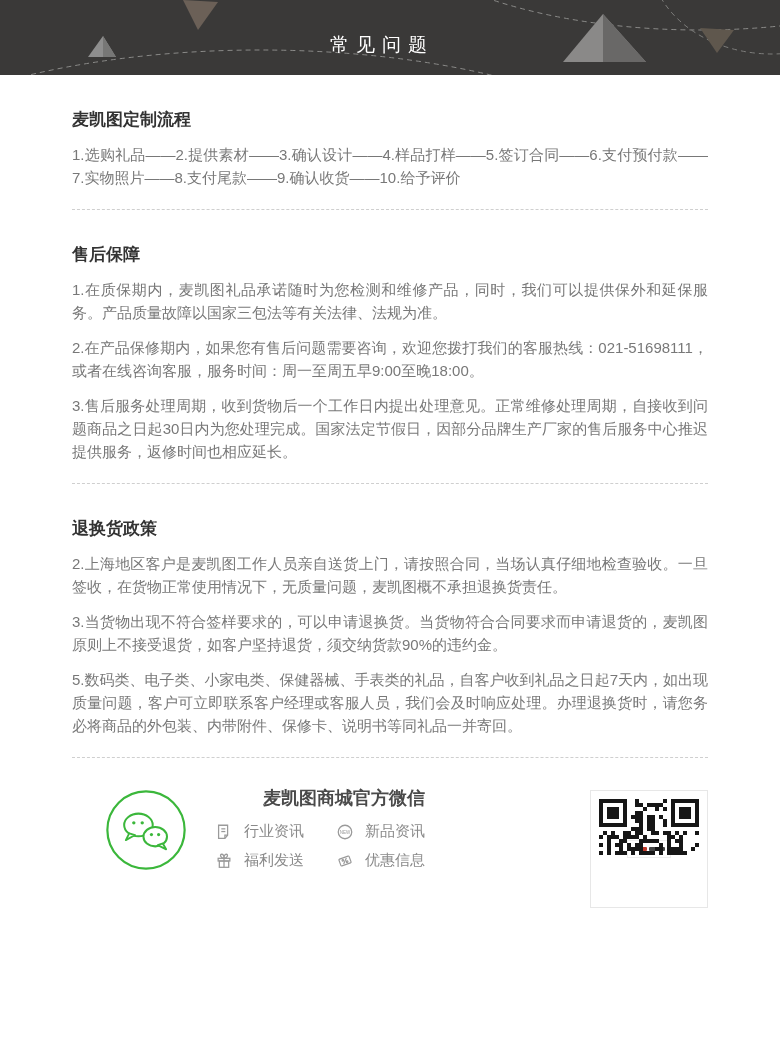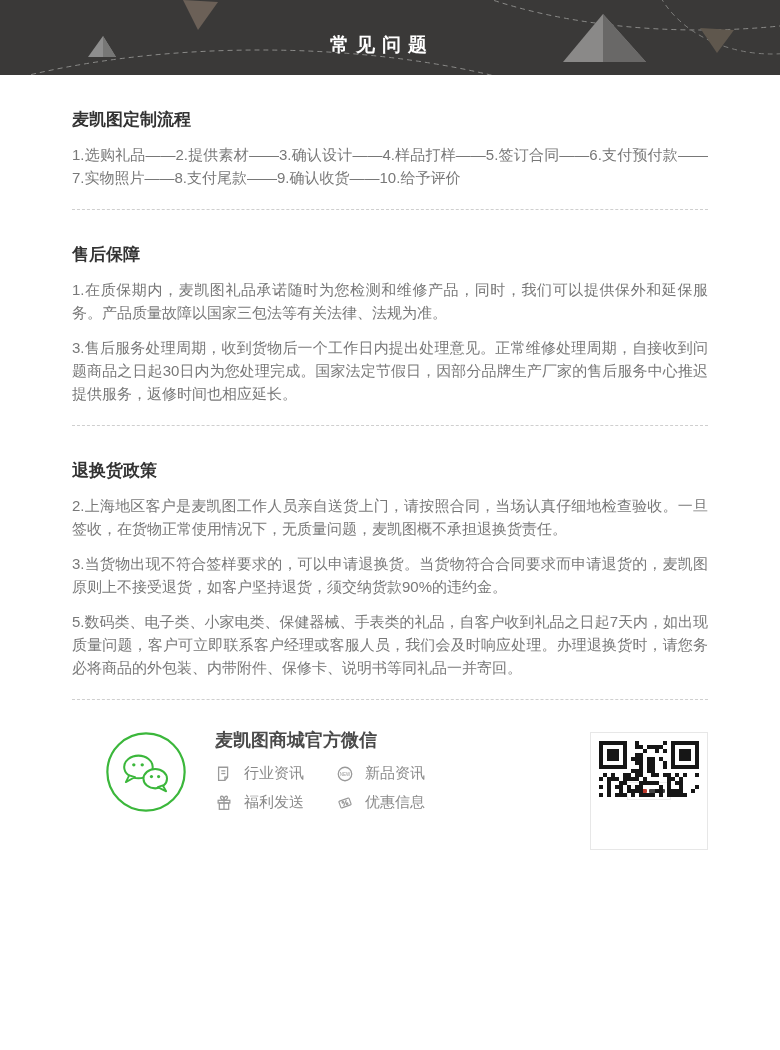--- a/index.html
+++ b/index.html
@@ -10,21 +10,21 @@
     -webkit-font-smoothing:antialiased;
   }
 
   
   .header {
     position:relative; height:75px; background:#3a3938; overflow:hidden;
   }
   .header-decor { position:absolute; inset:0; }
   .header-title {
     position:absolute; left:0; right:16px; top:32px; text-align:center;
-    color:#fff; font-size:19px; font-weight:bold; letter-spacing:7px;
+    color:#fff; font-size:19px; font-weight:normal; letter-spacing:7px;
   }
 
   
   .content { padding:0 72px; }
   .section-heading {
     margin:34px 0 0; font-size:17px; font-weight:bold; color:#333;
     line-height:22px;
   }
   .para {
     margin:12px 0 0; font-size:15px; color:#787878; line-height:23px;
@@ -34,21 +34,21 @@
     margin:20px 0 0; border:0; border-top:1px dashed #cfcfcf; height:0;
   }
 
   
   .footer {
     display:flex; align-items:flex-start;
     padding:26px 72px 0 104px;
   }
   .wechat-logo { width:84px; height:84px; flex:0 0 auto; margin-top:4px; }
   .wechat-info { margin-left:27px; padding-top:2px; }
-  .wechat-title { font-size:18px; font-weight:bold; color:#4a4a4a; line-height:24px; }
+  .wechat-title { font-size:18px; font-weight:bold; color:#4a4a4a; line-height:24px;text-align:right; }
   .wechat-grid {
     margin-top:12px; display:grid;
     grid-template-columns:auto auto; column-gap:32px; row-gap:10px;
   }
   .wechat-item { display:flex; align-items:center; }
   .wechat-item svg { width:18px; height:18px; flex:0 0 auto; }
   .wechat-item .lbl { margin-left:11px; font-size:15px; color:#8a8a8a; }
 
   .qr-box {
     margin-left:auto; width:118px; height:118px; background:#fff;
@@ -95,20 +95,21 @@
 
 <div class="content">
 
   <h2 class="section-heading">麦凯图定制流程</h2>
   <p class="para">1.选购礼品——2.提供素材——3.确认设计——4.样品打样——5.签订合同——6.支付预付款——7.实物照片——8.支付尾款——9.确认收货——10.给予评价</p>
 
   <hr class="divider">
 
   <h2 class="section-heading">售后保障</h2>
   <p class="para">1.在质保期内，麦凯图礼品承诺随时为您检测和维修产品，同时，我们可以提供保外和延保服务。产品质量故障以国家三包法等有关法律、法规为准。</p>
+  <p class="para">2.在产品保修期内，如果您有售后问题需要咨询，欢迎您拨打我们的客服热线：021-51698111，或者在线咨询客服，服务时间：周一至周五早9:00至晚18:00。</p>
   <p class="para">3.售后服务处理周期，收到货物后一个工作日内提出处理意见。正常维修处理周期，自接收到问题商品之日起30日内为您处理完成。国家法定节假日，因部分品牌生产厂家的售后服务中心推迟提供服务，返修时间也相应延长。</p>
 
   <hr class="divider">
 
   <h2 class="section-heading">退换货政策</h2>
   <p class="para">2.上海地区客户是麦凯图工作人员亲自送货上门，请按照合同，当场认真仔细地检查验收。一旦签收，在货物正常使用情况下，无质量问题，麦凯图概不承担退换货责任。</p>
   <p class="para">3.当货物出现不符合签样要求的，可以申请退换货。当货物符合合同要求而申请退货的，麦凯图原则上不接受退货，如客户坚持退货，须交纳货款90%的违约金。</p>
   <p class="para">5.数码类、电子类、小家电类、保健器械、手表类的礼品，自客户收到礼品之日起7天内，如出现质量问题，客户可立即联系客户经理或客服人员，我们会及时响应处理。办理退换货时，请您务必将商品的外包装、内带附件、保修卡、说明书等同礼品一并寄回。</p>
 
   <hr class="divider">

